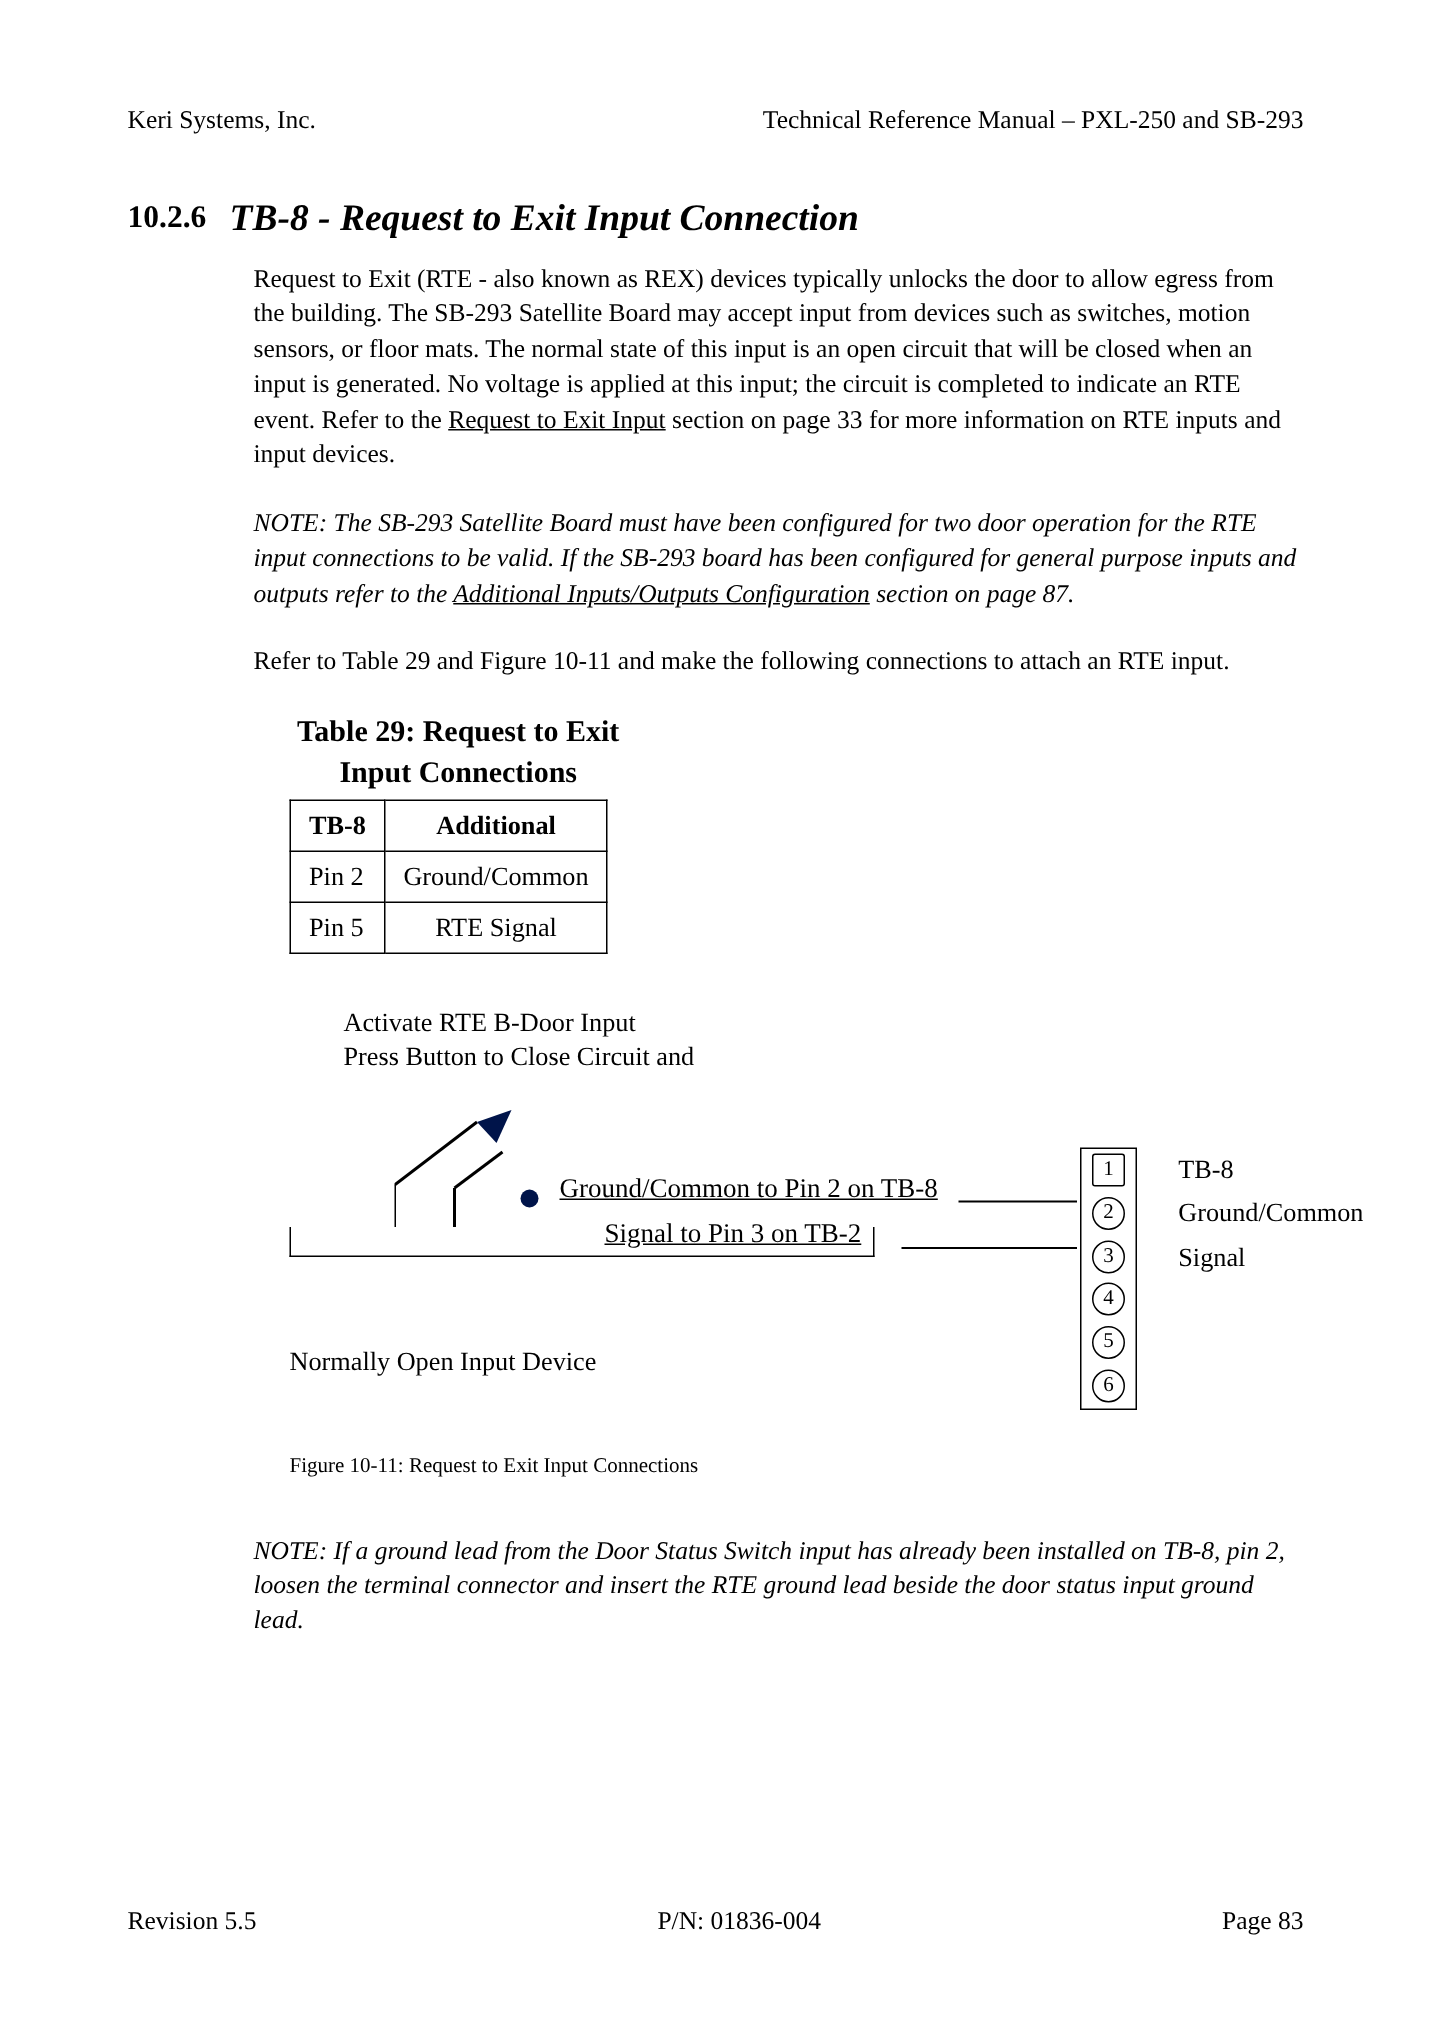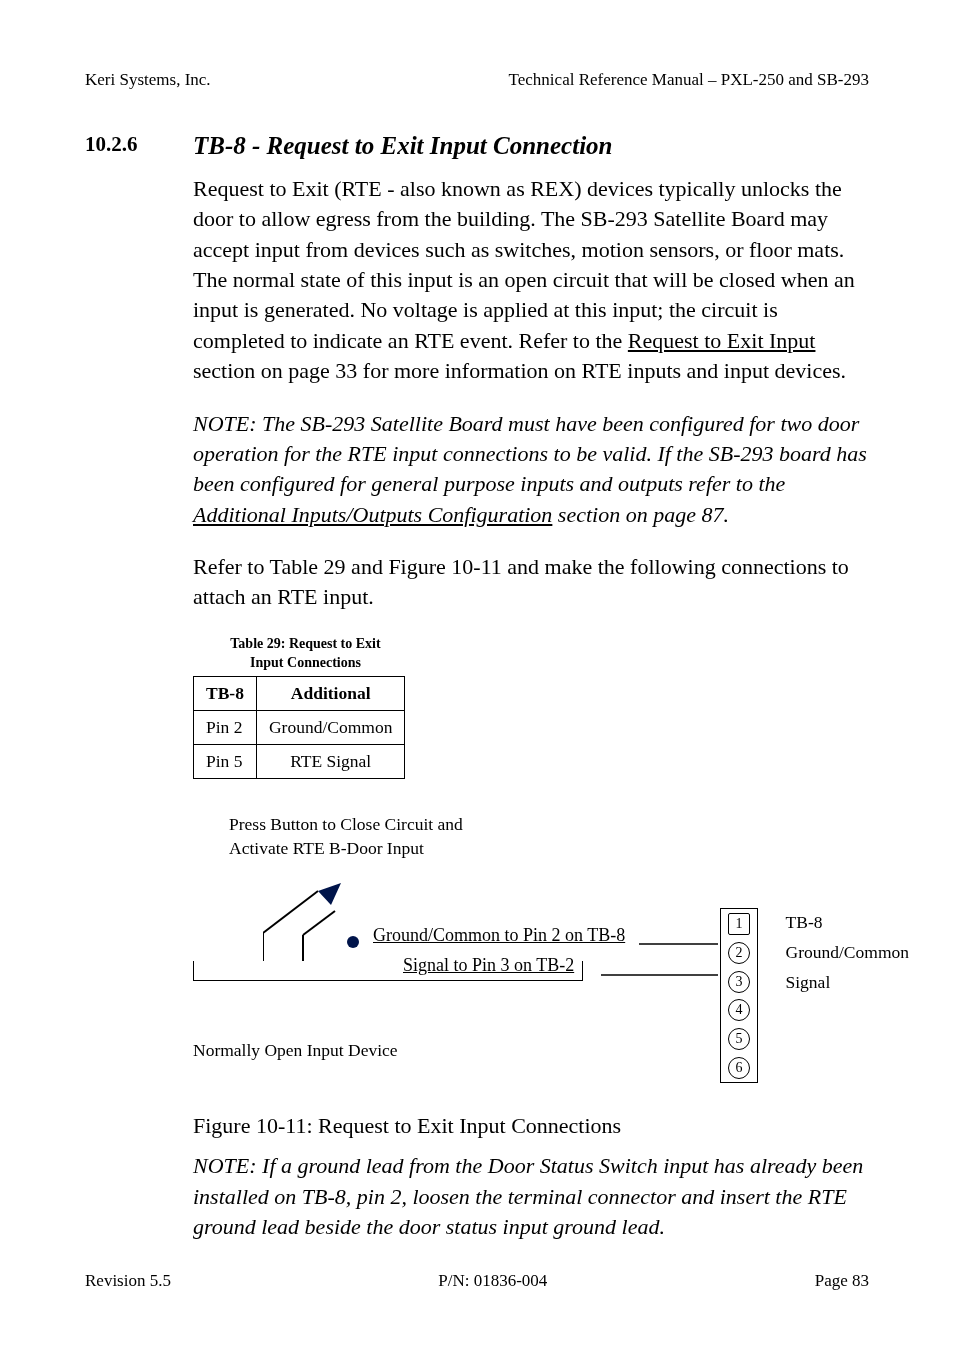--- a/index.html
+++ b/index.html
@@ -13,43 +13,42 @@
       position: relative;
     }
     .header-row {
       display: flex;
       justify-content: space-between;
       font-size: 17px;
       margin-bottom: 42px;
     }
     .section-row {
       display: flex;
-      gap: 40px;
       margin-bottom: 14px;
     }
     .section-num {
       font-size: 21px;
       font-weight: bold;
       min-width: 68px;
     }
     .section-title {
       font-size: 25px;
       font-weight: bold;
       font-style: italic;
     }
     .body-block {
-      margin-left: 108px;
-      font-size: 22px;
+      margin-left: 84px;
+      font-size: 17px;
       line-height: 1.38;
     }
     .para { margin-bottom: 22px; }
     .underline { text-decoration: underline; }
     .italic { font-style: italic; }
     .table-caption {
-      font-size: 14px;
+      font-size: 20px;
       font-weight: bold;
       text-align: center;
       width: 225px;
       margin-bottom: 4px;
       line-height: 1.35;
     }
     .table-wrap { margin-left: 108px; margin-bottom: 34px; }
     .data-table {
       border-collapse: collapse;
       font-size: 17.5px;
@@ -125,22 +124,22 @@
       font-size: 18px;
     }
     .normally-open {
       position: absolute;
       left: 0;
       top: 227px;
       font-size: 17.5px;
     }
     .figure-caption {
       margin-left: 108px;
-      font-size: 22px;
-      margin-bottom: 12px;
+      font-size: 14px;
+      margin-bottom: 36px;
     }
     .footer-row {
       position: absolute;
       bottom: 60px;
       left: 85px;
       right: 85px;
       display: flex;
       justify-content: space-between;
       align-items: baseline;
       font-size: 17px;
@@ -187,22 +186,22 @@
     <tr>
       <td>Pin 5</td>
       <td class="desc">RTE Signal</td>
     </tr>
   </tbody>
     </table>
 </div>
 
 <div class="figure-zone">
   <div class="fig-top-caption">
+    <div>Activate RTE B-Door Input</div>
     <div>Press Button to Close Circuit and</div>
-    <div>Activate RTE B-Door Input</div>
   </div>
 
   <svg class="switch-toggle" viewBox="0 0 88 78">
     <line x1="0" y1="78" x2="0" y2="50" stroke="#000" stroke-width="2"></line>
     <line x1="0" y1="50" x2="55" y2="8" stroke="#000" stroke-width="2"></line>
     <line x1="40" y1="78" x2="40" y2="52" stroke="#000" stroke-width="2"></line>
     <line x1="40" y1="52" x2="72" y2="28" stroke="#000" stroke-width="2"></line>
     <polygon points="55,8 78,0 68,22" fill="#00144a"></polygon>
     <polygon points="-5,78 5,78 0,88" fill="#00144a"></polygon>
   </svg>

